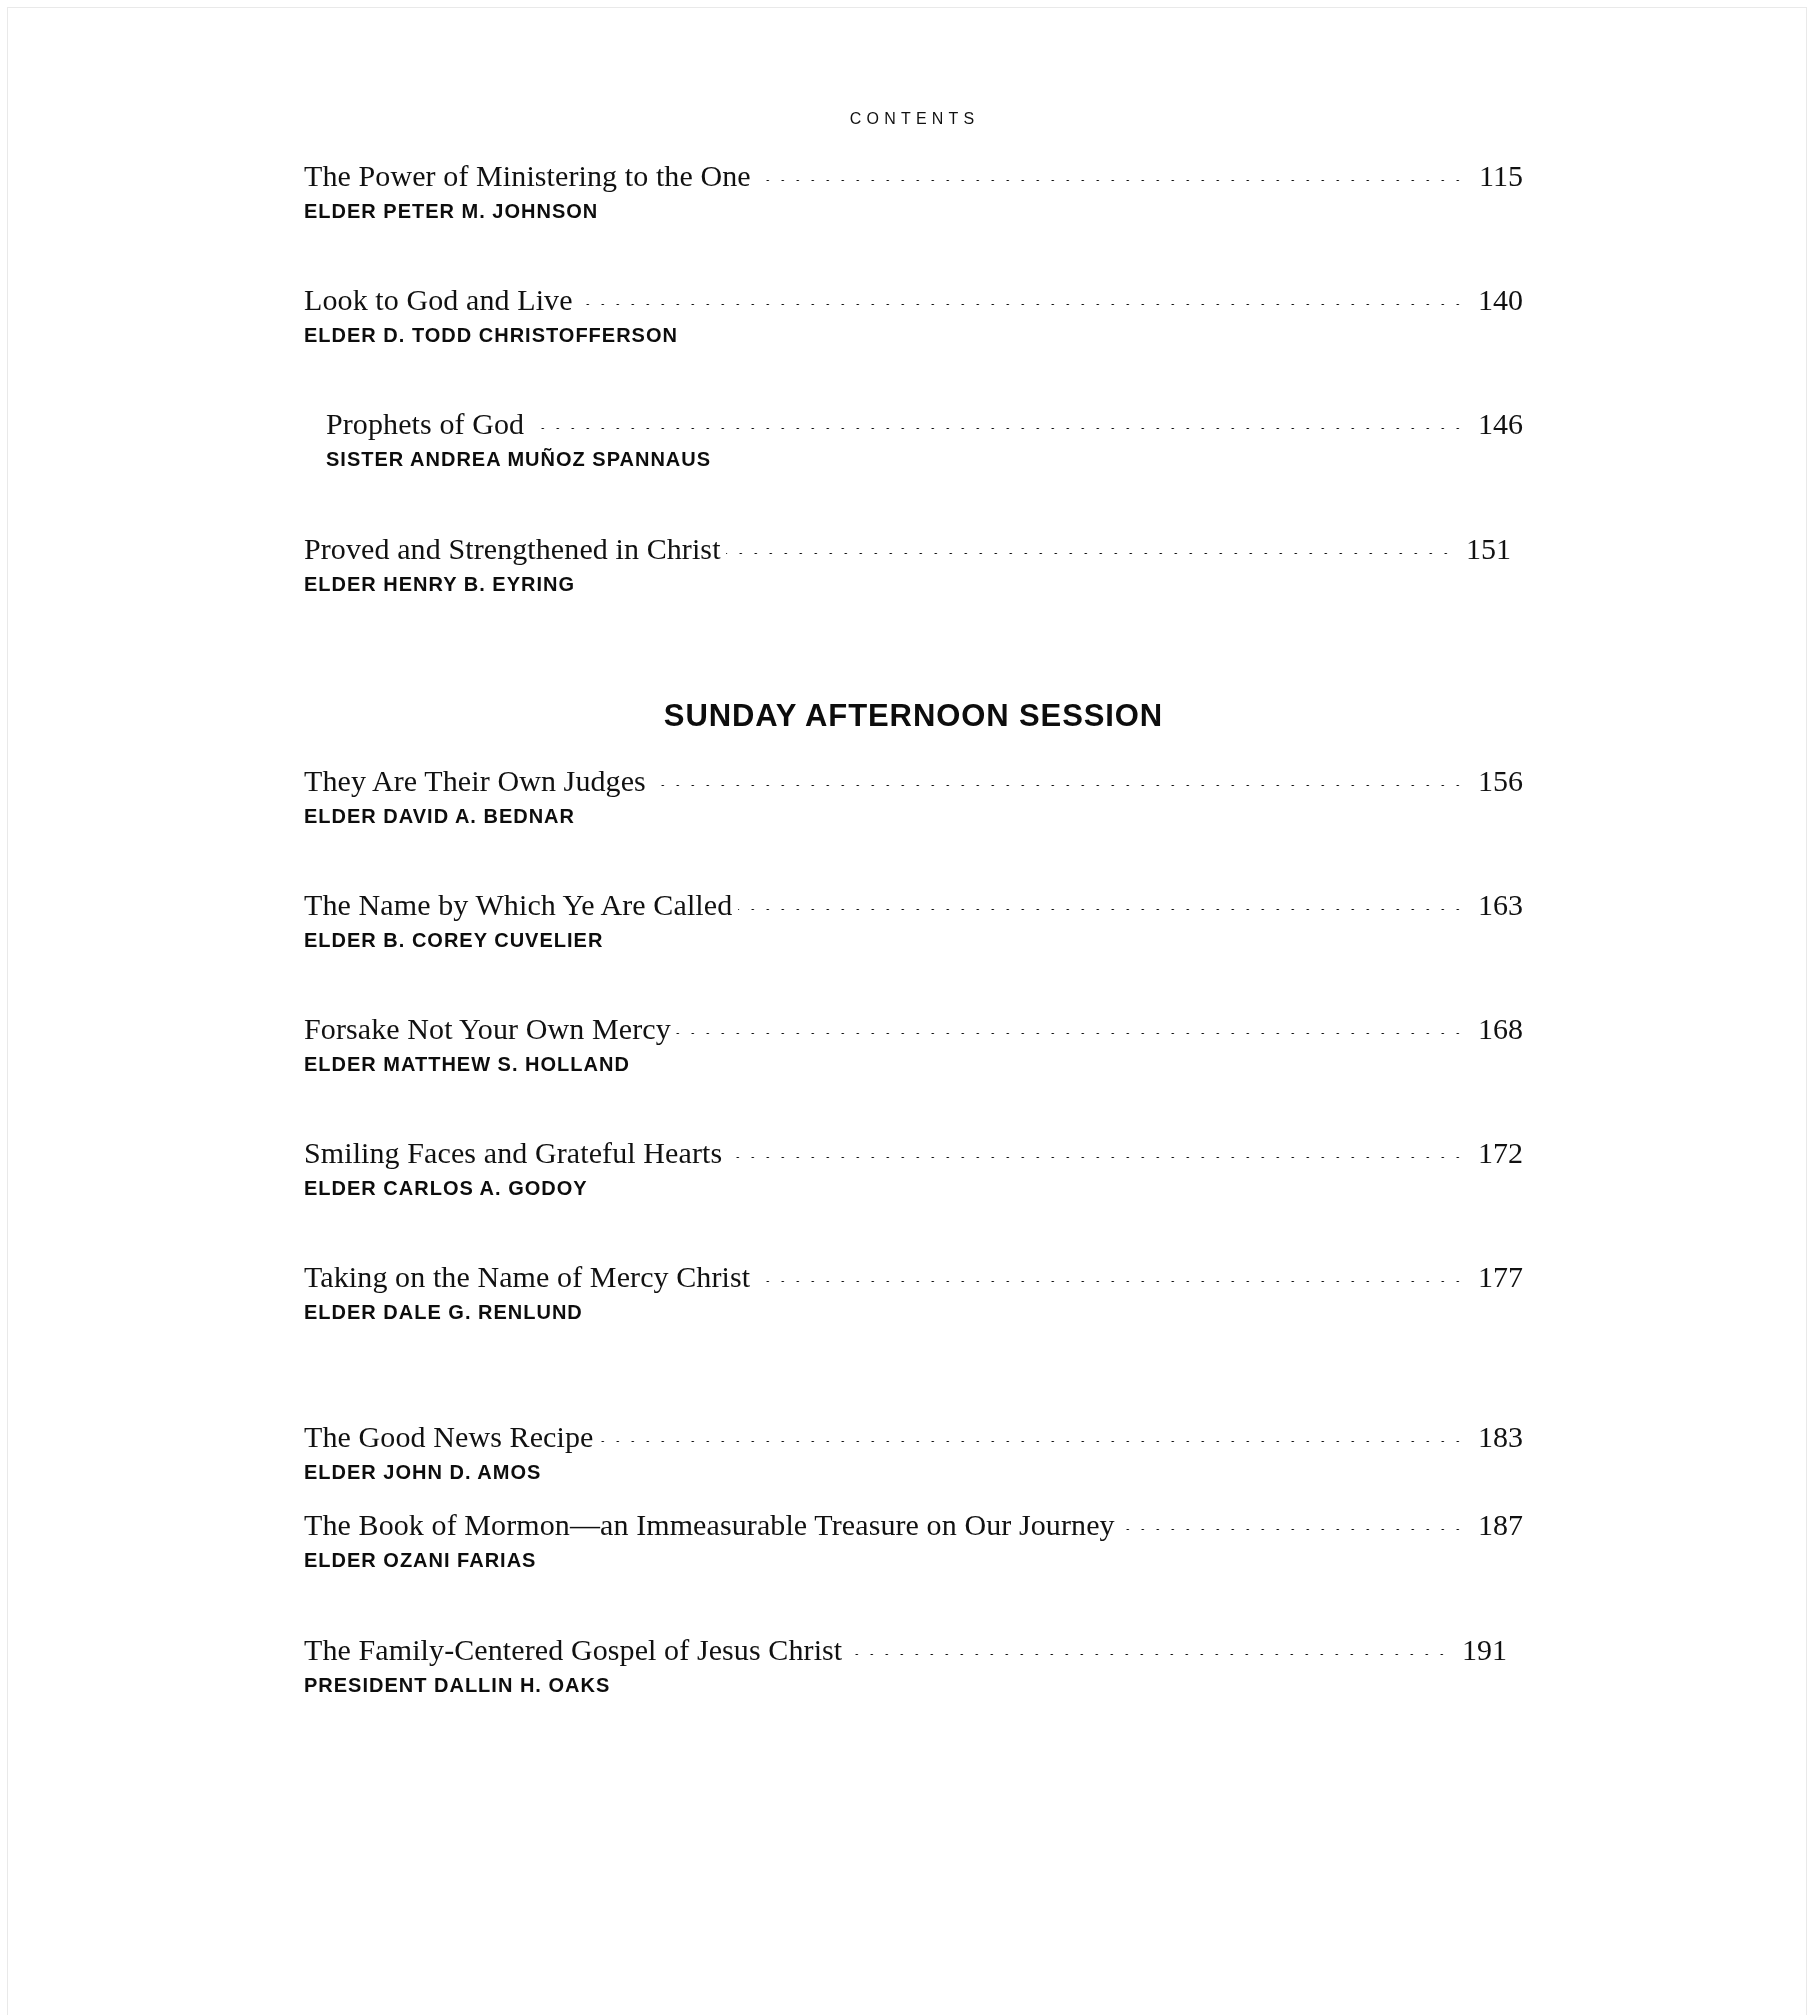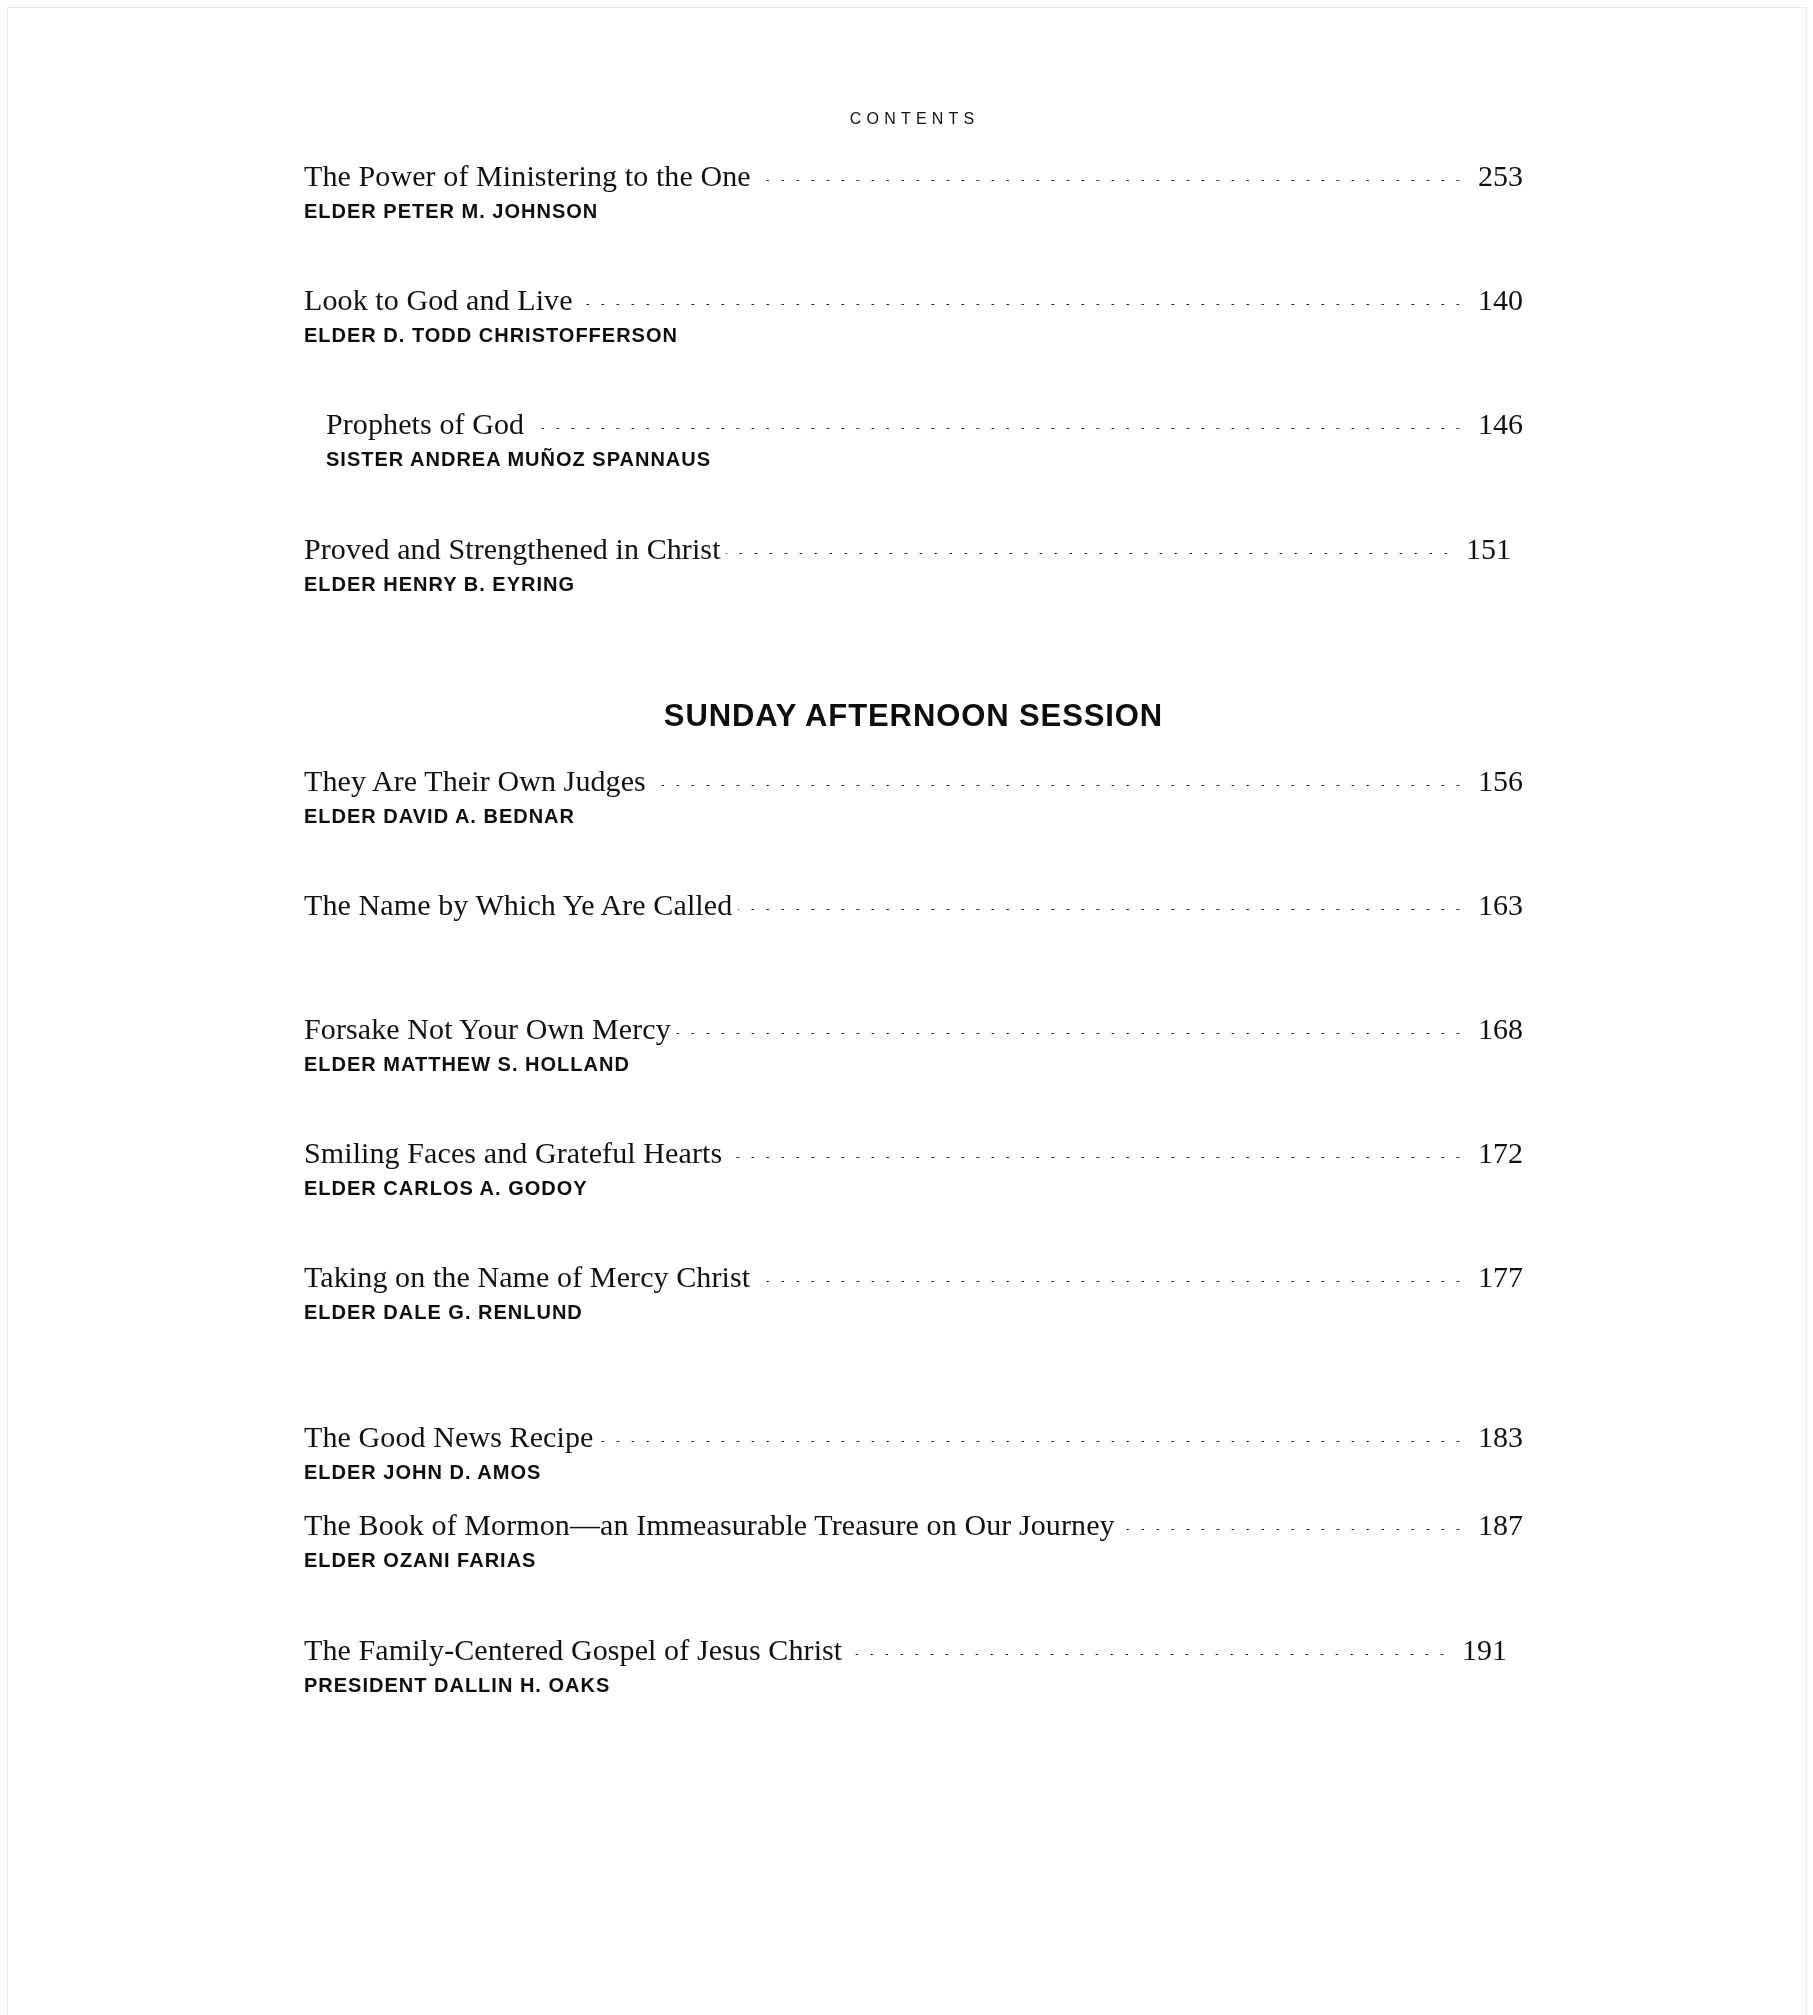--- a/index.html
+++ b/index.html
@@ -123,21 +123,21 @@
 
   <div class="page-frame"></div>
 
   <div class="running-head">CONTENTS</div>
 
   <div class="content-area" id="entries">
       <div class="entry" style="position: absolute; left: 0px; right: 0px; top: 161px;">
         <div class="entry-line">
           <span class="entry-title">The Power of Ministering to the One</span>
           <span class="leader"></span>
-          <span class="entry-page">253</span>
+          <span class="entry-page">115</span>
         </div>
         <div class="entry-speaker">ELDER PETER M. JOHNSON</div>
       </div>
       <div class="entry" style="position: absolute; left: 0px; right: 0px; top: 285px;">
         <div class="entry-line">
           <span class="entry-title">Look to God and Live</span>
           <span class="leader"></span>
           <span class="entry-page">140</span>
         </div>
         <div class="entry-speaker">ELDER D. TODD CHRISTOFFERSON</div>
@@ -166,20 +166,21 @@
           <span class="entry-page">156</span>
         </div>
         <div class="entry-speaker">ELDER DAVID A. BEDNAR</div>
       </div>
       <div class="entry" style="position: absolute; left: 0px; right: 0px; top: 890px;">
         <div class="entry-line">
           <span class="entry-title">The Name by Which Ye Are Called</span>
           <span class="leader"></span>
           <span class="entry-page">163</span>
         </div>
+        <div class="entry-speaker">ELDER B. COREY CUVELIER</div>
       </div>
       <div class="entry" style="position: absolute; left: 0px; right: 0px; top: 1014px;">
         <div class="entry-line">
           <span class="entry-title">Forsake Not Your Own Mercy</span>
           <span class="leader"></span>
           <span class="entry-page">168</span>
         </div>
         <div class="entry-speaker">ELDER MATTHEW S. HOLLAND</div>
       </div>
       <div class="entry" style="position: absolute; left: 0px; right: 0px; top: 1138px;">

